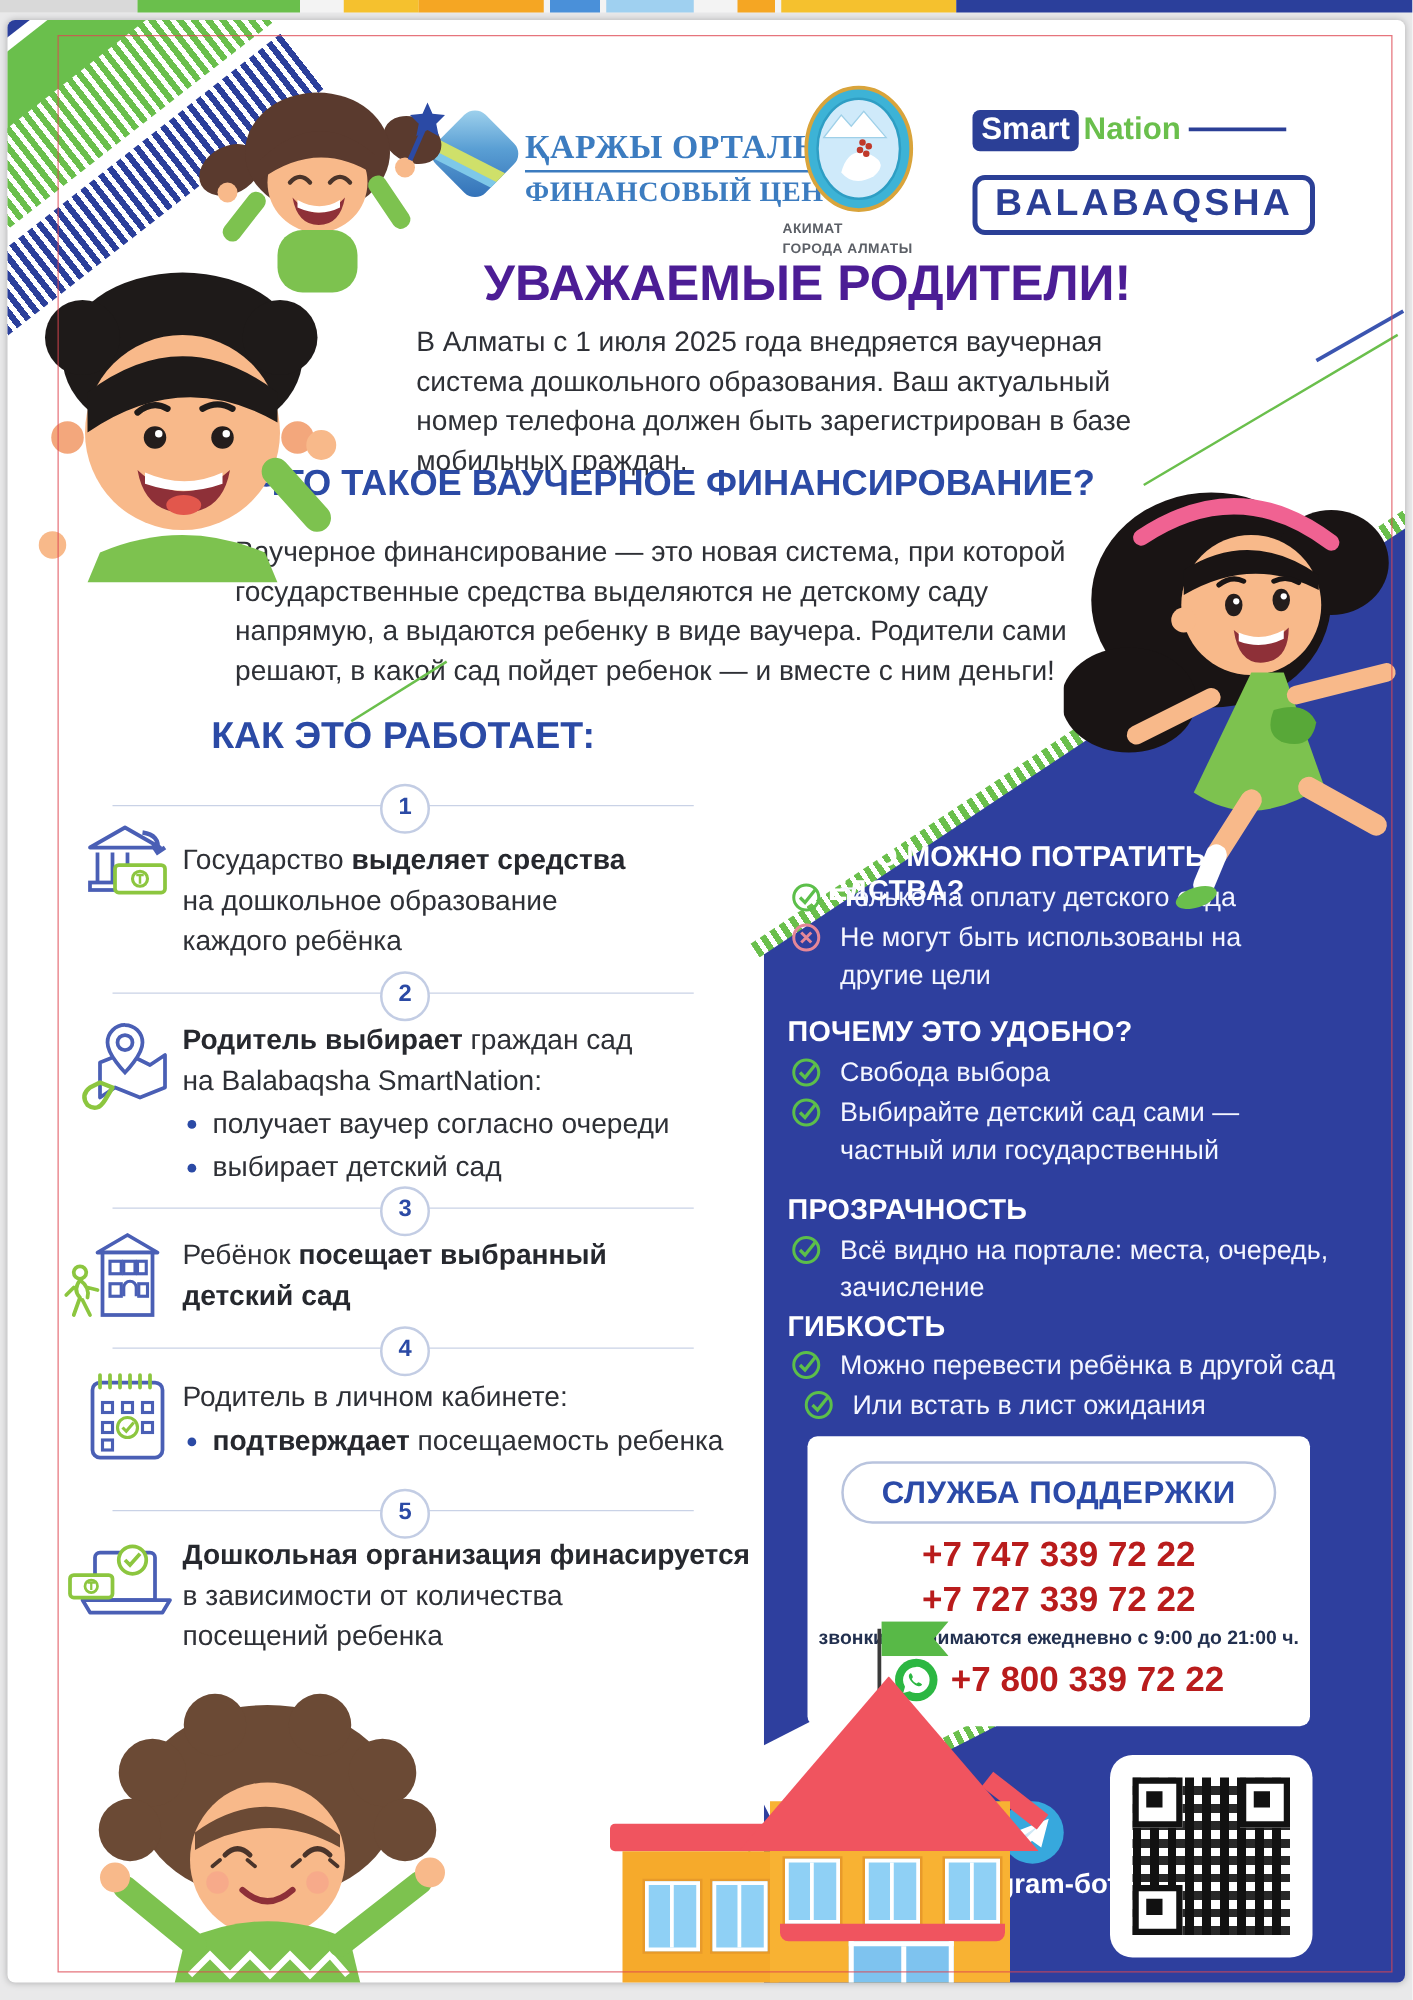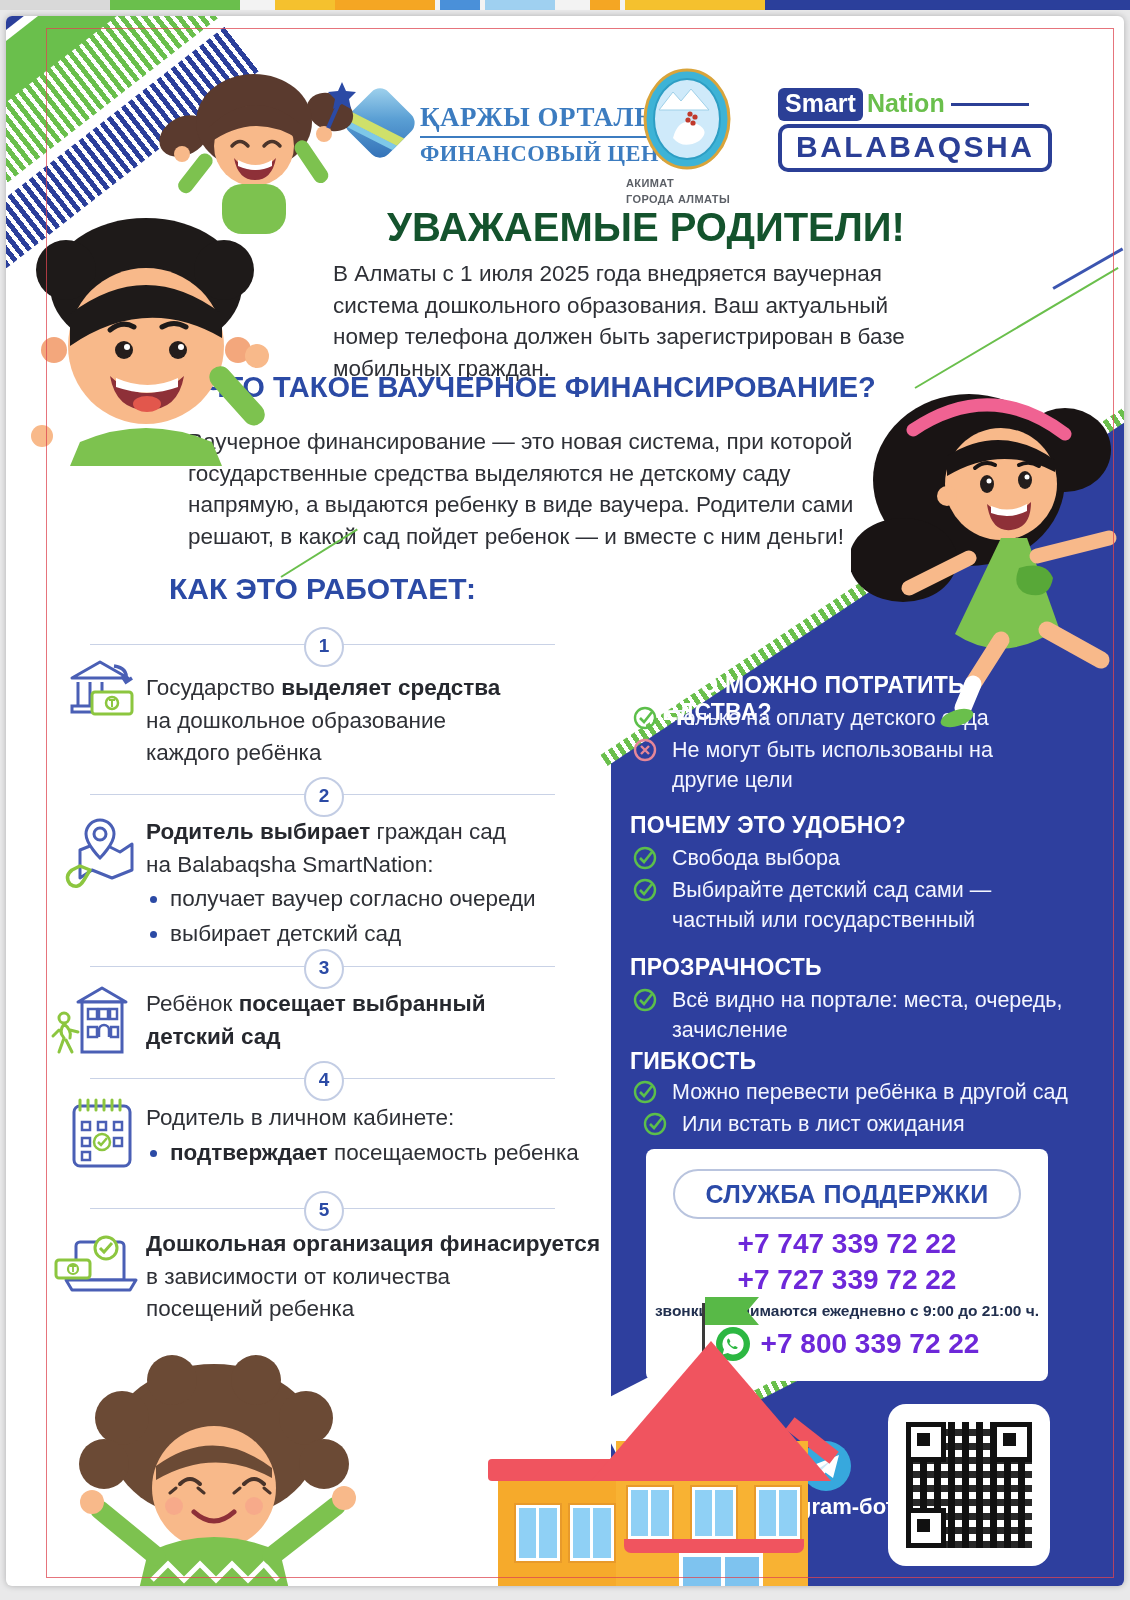--- a/index.html
+++ b/index.html
@@ -12,21 +12,21 @@
   .trim{position:absolute;left:40px;top:12px;right:10px;bottom:8px;border:1px solid rgba(222,70,80,.75);pointer-events:none;z-index:30;}
   
   .fin-line1{font-family:"Liberation Serif","DejaVu Serif",serif;font-weight:bold;color:#3c7cc0;font-size:27px;letter-spacing:.5px;border-bottom:2px solid #3c7cc0;padding-bottom:3px;}
   .fin-line2{font-family:"Liberation Serif","DejaVu Serif",serif;font-weight:bold;color:#3c7cc0;font-size:22.5px;letter-spacing:.5px;padding-top:3px;}
   .akimat-cap{font-size:11px;color:#5b5f66;font-weight:bold;text-align:left;line-height:1.45;letter-spacing:.4px;}
   .smart-box{display:inline-block;background:#2b3f96;color:#fff;font-weight:bold;font-size:25px;border-radius:6px;padding:1px 7px 3px 7px;}
   .nation{display:inline-block;color:#6abf4c;font-weight:bold;font-size:25px;margin-left:4px;}
   .sn-line{display:inline-block;width:78px;height:3px;background:#2b3f96;margin-left:6px;margin-bottom:6px;}
   .bala-box{display:inline-block;border:4px solid #2b3f96;border-radius:10px;color:#2b3f96;font-weight:bold;font-size:30px;letter-spacing:2.5px;padding:2px 14px 4px 14px;background:#fff;}
   
-  .main-title{font-size:40px;font-weight:800;color:#14532d;text-align:center;letter-spacing:0;}
+  .main-title{font-size:40px;font-weight:800;color:#4c1d95;text-align:center;letter-spacing:0;}
   .body-text{font-size:22.5px;color:#2e3036;line-height:1.4;}
   .sec-head{font-size:29px;font-weight:800;color:#2b4aa5;}
   
   .divider{position:absolute;height:0;border-top:1.5px solid #c9d2e6;}
   .numcircle{position:absolute;width:36px;height:36px;border-radius:50%;background:#fff;border:2px solid #c3cde4;color:#2b4aa5;font-weight:bold;font-size:19px;text-align:center;line-height:34px;z-index:2;}
   .step-text{font-size:22.5px;color:#2e3036;line-height:1.45;}
   .step-text b{font-weight:bold;color:#26282e;}
   .bullets{margin:2px 0 0 0;padding-left:24px;}
   .bullets li{margin:2px 0;color:#2b4aa5;}
   .bullets li span{color:#2e3036;}
@@ -35,21 +35,21 @@
   .hatch{position:absolute;left:598px;top:738px;width:636px;height:13px;transform:rotate(-33.6deg);transform-origin:left center;background:repeating-linear-gradient(90deg,#6abf4c 0 5px,#ffffff 5px 9px);z-index:3;}
   .wedge{position:absolute;left:586px;top:1390px;width:335px;height:66px;background:#fff;transform:rotate(-27deg);transform-origin:left top;z-index:3;}
   .wedge-hatch{position:absolute;left:588px;top:1456px;width:330px;height:11px;background:repeating-linear-gradient(90deg,#6abf4c 0 5px,#ffffff 5px 9px);transform:rotate(-27deg);transform-origin:left top;z-index:3;}
   .p-head{position:absolute;font-size:23px;font-weight:800;color:#ffffff;letter-spacing:.2px;z-index:4;}
   .pitem{position:absolute;display:flex;align-items:flex-start;z-index:4;}
   .pic{flex:0 0 28px;margin-top:1px;}
   .ptext{font-size:21.5px;color:#f4f6ff;line-height:1.38;padding-left:12px;}
   
   .support-card{position:absolute;left:640px;top:1133px;width:402px;height:232px;background:#fff;border-radius:8px;z-index:4;text-align:center;}
   .pill{margin:20px auto 0 auto;width:344px;height:46px;border:2.5px solid #b9c4de;border-radius:26px;color:#2b4aa8;font-weight:800;font-size:25px;line-height:46px;letter-spacing:.4px;}
-  .phone{font-size:28px;color:#6d28d9;margin-top:9px;font-weight:600;}
+  .phone{font-size:28px;color:#b91c1c;margin-top:9px;font-weight:600;}
   .phone b{font-weight:800;}
   .note{font-size:15.5px;color:#22304f;font-weight:600;margin-top:6px;}
   .wa-row{display:flex;align-items:center;justify-content:center;margin-top:6px;gap:10px;}
   
   .tg-label{position:absolute;left:735px;top:1478px;width:170px;text-align:center;color:#fff;font-weight:800;font-size:22px;z-index:4;}
   .qr-card{position:absolute;left:882px;top:1388px;width:162px;height:162px;background:#fff;border-radius:18px;z-index:4;}
   .qr{position:absolute;left:18px;top:18px;width:126px;height:126px;background-image:repeating-linear-gradient(0deg,rgba(17,17,17,.9) 0 7px,transparent 7px 14px),repeating-linear-gradient(90deg,#111 0 7px,#fff 7px 14px);}
   .finder{position:absolute;width:30px;height:30px;border:5px solid #111;background:#fff;}
   .finder-core{position:absolute;left:6px;top:6px;width:13px;height:13px;background:#111;}
   
@@ -110,21 +110,21 @@
     </svg>
     <div class="abs akimat-cap" style="left:620px;top:160px;width:122px">
       <div>АКИМАТ</div>
       <div>ГОРОДА АЛМАТЫ</div>
     </div>
 
     <div class="abs" style="left:772px;top:72px;">
       <div>
         <span class="smart-box">Smart</span><span class="nation">Nation</span><span class="sn-line"></span>
       </div>
-      <div style="margin-top:3px">
+      <div style="margin-top:19px">
         <span class="bala-box">BALABAQSHA</span>
       </div>
     </div>
 
     <div class="abs main-title" style="left:190px;top:189px;width:900px">УВАЖАЕМЫЕ РОДИТЕЛИ!</div>
     <div class="abs body-text" style="left:327px;top:242px;width:625px">В Алматы с 1 июля 2025 года внедряется ваучерная система дошкольного образования. Ваш актуальный номер телефона должен быть зарегистрирован в базе мобильных граждан.</div>
 
     <div class="abs sec-head" style="left:199px;top:355px;width:720px">ЧТО ТАКОЕ ВАУЧЕРНОЕ ФИНАНСИРОВАНИЕ?</div>
     <div class="abs body-text" style="left:182px;top:410px;width:690px">Ваучерное финансирование — это новая система, при которой государственные средства выделяются не детскому саду напрямую, а выдаются ребенку в виде ваучера. Родители сами решают, в какой сад пойдет ребенок — и вместе с ним деньги!</div>
 

